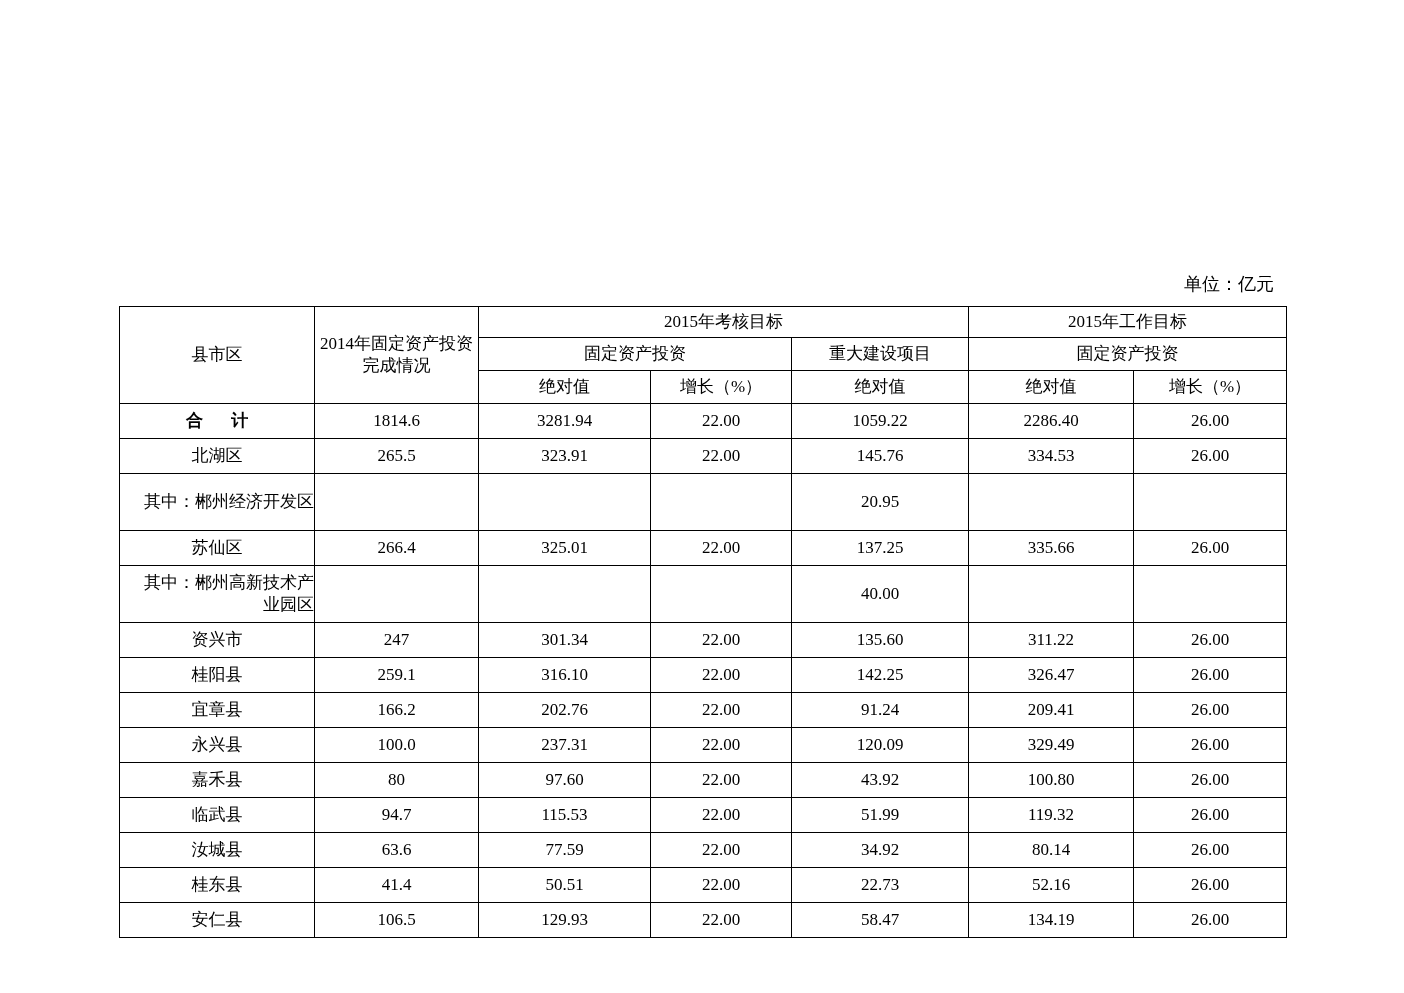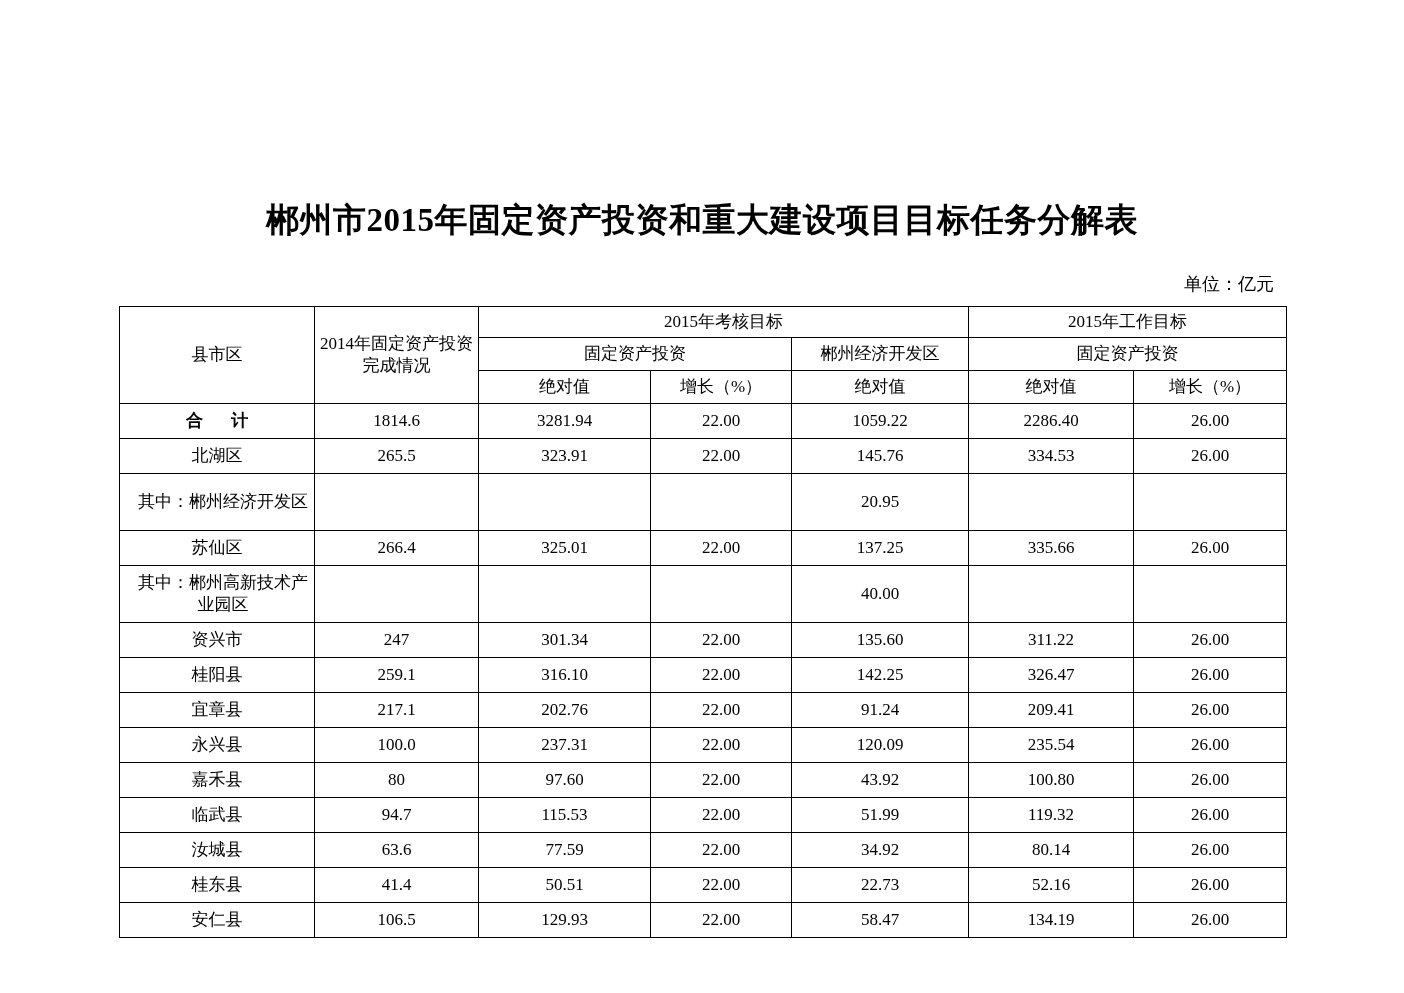--- a/index.html
+++ b/index.html
@@ -69,35 +69,34 @@
   .c-abs1 { width: 172px; }
   .c-gr1  { width: 141px; }
   .c-abs2 { width: 177px; }
   .c-abs3 { width: 165px; }
   .c-gr2  { width: 153px; }
   .name-cell {
     text-align: center;
   }
   .name-indent {
     display: block;
-    text-align: center;
+    text-align: right;
     padding-left: 12px;
   }
   .spaced {
     letter-spacing: 12px;
     padding-left: 12px;
     font-weight: bold;
   }
 </style>
 </head>
 <body>
 
 <div class="page">
 
-  <div class="doc-title">郴州市2015年固定资产投资和重大建设项目目标任务分解表</div>
 
   <div class="unit-note">单位：亿元</div>
 
   <table class="main">
     <colgroup>
       <col class="c-name">
       <col class="c-2014">
       <col class="c-abs1">
       <col class="c-gr1">
       <col class="c-abs2">
@@ -106,21 +105,21 @@
     </colgroup>
     <thead>
       <tr class="h-row1">
         <td rowspan="3">县市区</td>
         <td rowspan="3">2014年固定资产投资完成情况</td>
         <td colspan="3">2015年考核目标</td>
         <td colspan="2">2015年工作目标</td>
       </tr>
       <tr class="h-row2">
         <td colspan="2">固定资产投资</td>
-        <td>郴州经济开发区</td>
+        <td>重大建设项目</td>
         <td colspan="2">固定资产投资</td>
       </tr>
       <tr class="h-row3">
         <td>绝对值</td>
         <td>增长（%）</td>
         <td>绝对值</td>
         <td>绝对值</td>
         <td>增长（%）</td>
       </tr>
     </thead>
@@ -195,35 +194,35 @@
         <td>259.1</td>
         <td>316.10</td>
         <td>22.00</td>
         <td>142.25</td>
         <td>326.47</td>
         <td>26.00</td>
       </tr>
 
       <tr class="data-row">
         <td class="name-cell">宜章县</td>
-        <td>217.1</td>
+        <td>166.2</td>
         <td>202.76</td>
         <td>22.00</td>
         <td>91.24</td>
         <td>209.41</td>
         <td>26.00</td>
       </tr>
 
       <tr class="data-row">
         <td class="name-cell">永兴县</td>
         <td>100.0</td>
         <td>237.31</td>
         <td>22.00</td>
         <td>120.09</td>
-        <td>235.54</td>
+        <td>329.49</td>
         <td>26.00</td>
       </tr>
 
       <tr class="data-row">
         <td class="name-cell">嘉禾县</td>
         <td>80</td>
         <td>97.60</td>
         <td>22.00</td>
         <td>43.92</td>
         <td>100.80</td>

